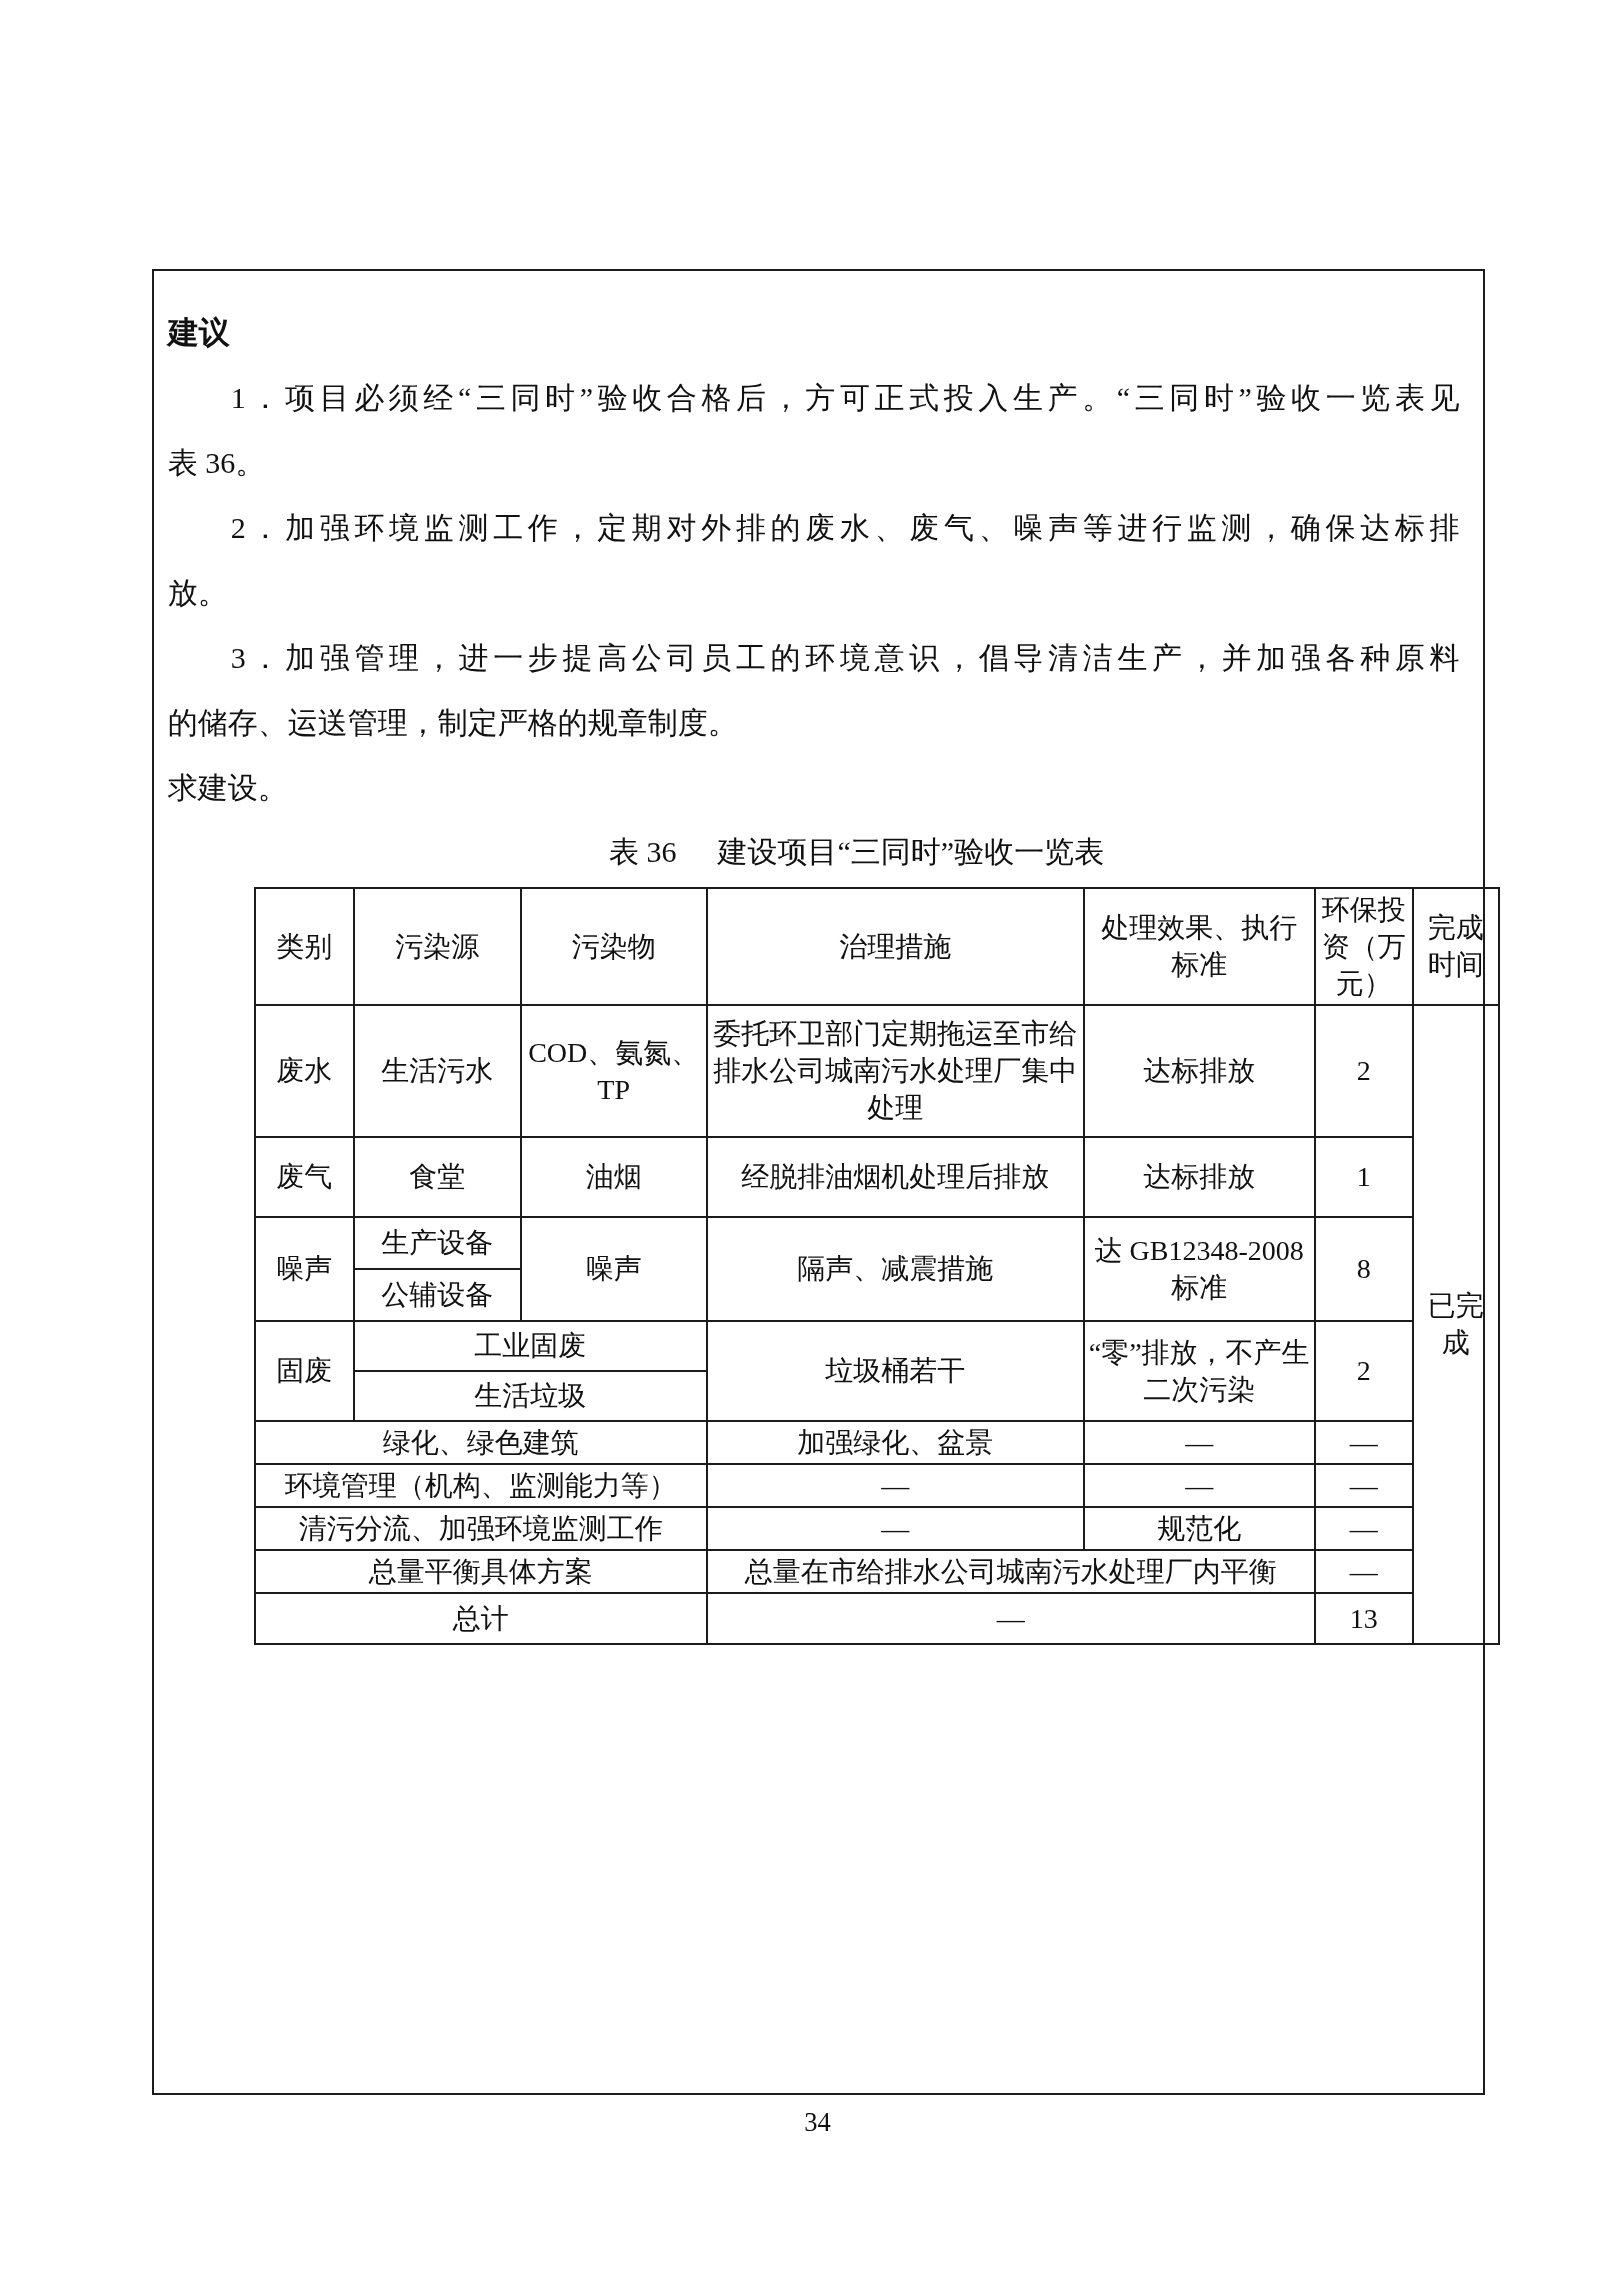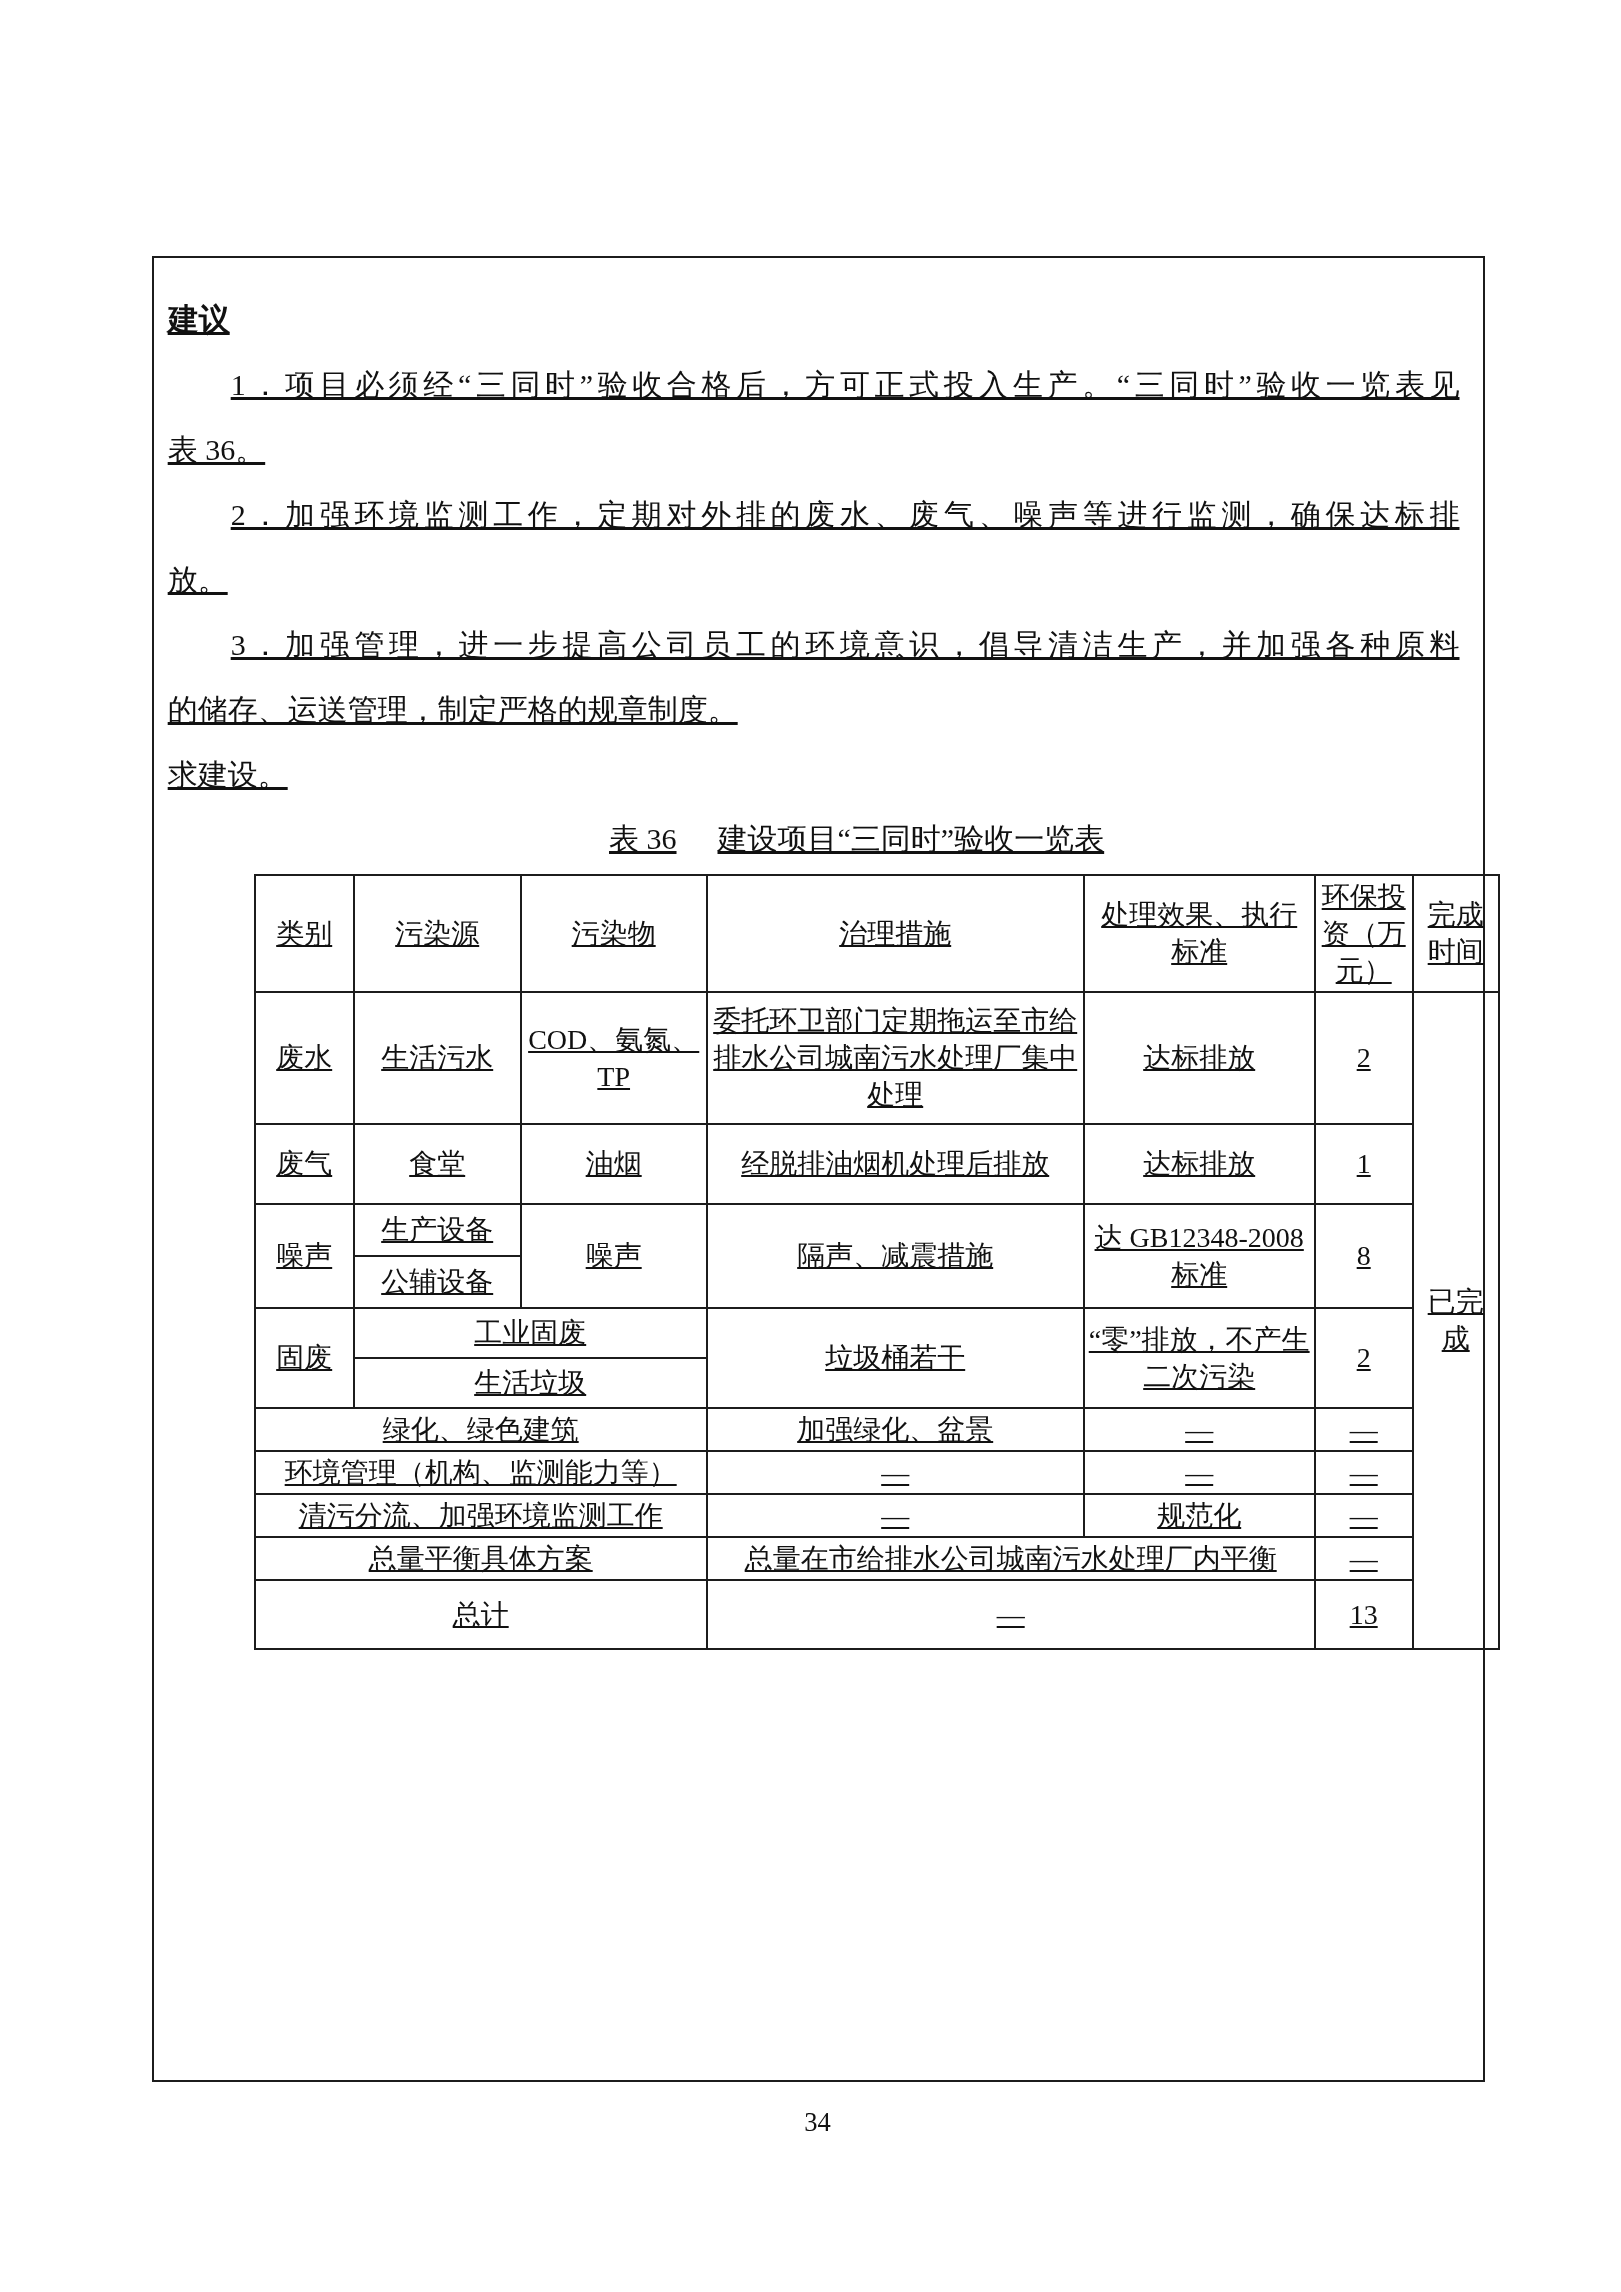--- a/index.html
+++ b/index.html
@@ -6,26 +6,25 @@
   .page{
     position:relative;
     width:1621px;height:2293px;
     background:#ffffff;
     font-family:"Liberation Serif","DejaVu Serif",serif;
     color:#111;
     overflow:hidden;
   }
   .frame{
     position:absolute;
-    left:152px;top:256px;
+    left:152px;top:269px;
     width:1333px;height:1826px;
     border:2px solid #1c1c1c;
     box-sizing:border-box;
     padding:29px 23.5px 0 13.7px;
-    text-decoration:underline;
   }
   .doc-heading{
     font-family:"Liberation Sans","DejaVu Sans",sans-serif;
     font-weight:bold;
     font-size:31px;
     line-height:65px;
     margin:0;
   }
   .bodyline{
     font-size:30px;
@@ -66,21 +65,21 @@
   }
   col.c1{width:99px;} col.c2{width:167px;} col.c3{width:186px;}
   col.c4{width:377px;} col.c5{width:231px;} col.c6{width:98px;}
   col.c7{width:86px;}
   tr.h-head{height:112px;}
   tr.h-r1{height:132px;}
   tr.h-r2{height:80px;}
   tr.h-sub3{height:52px;}
   tr.h-sub4{height:50px;}
   tr.h-small{height:29px;}
-  tr.h-last{height:69px;}
+  tr.h-last{height:51px;}
   td.hdr{line-height:36px;}
   .page-number{
     position:absolute;
     top:2107px;left:7px;
     width:100%;
     text-align:center;
     font-size:26.5px;
   }
 </style>
 </head>

